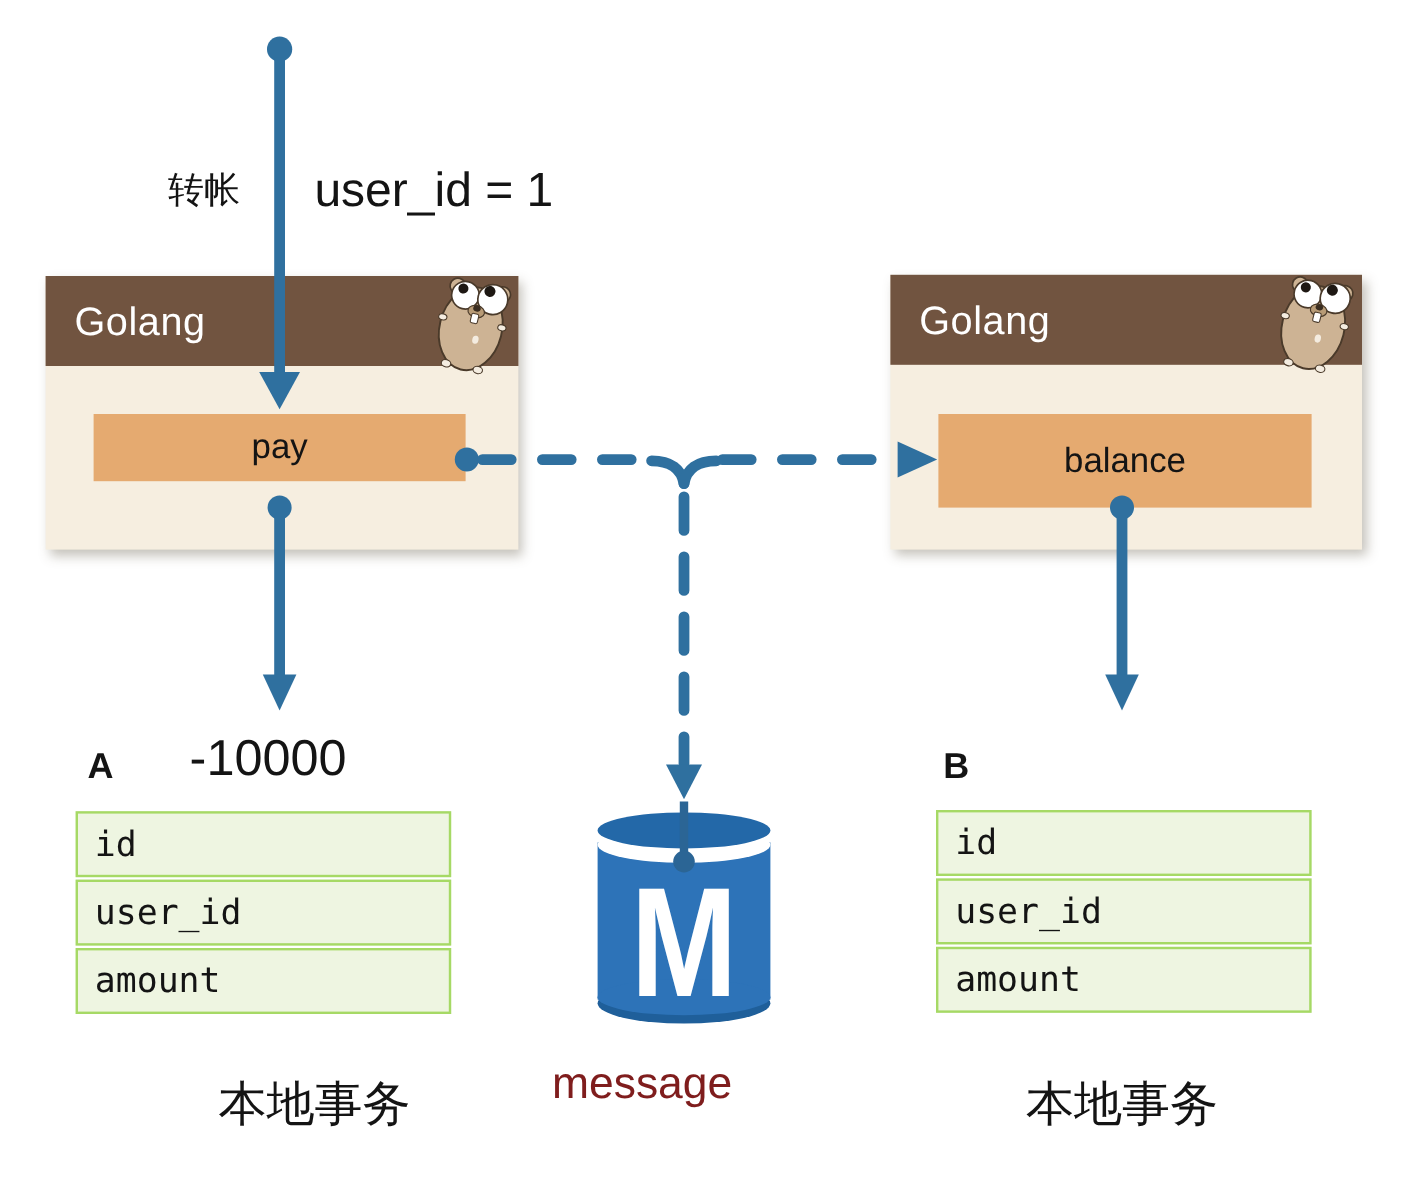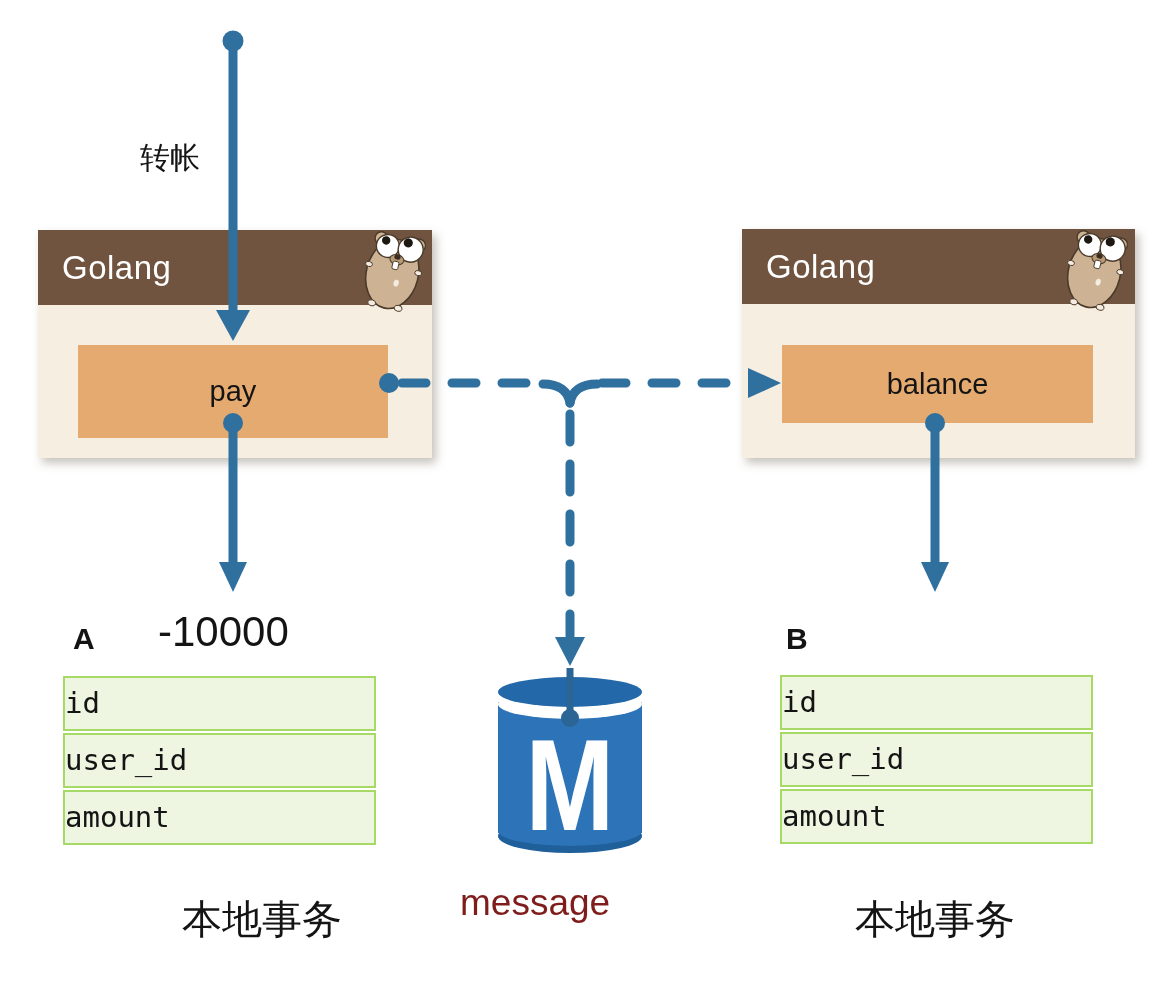--- a/index.html
+++ b/index.html
@@ -31,30 +31,31 @@
   .amount-label{position:absolute;font-size:42px;color:#141414;white-space:nowrap;}
   .tag-label{position:absolute;font-size:30px;font-weight:700;color:#141414;}
   .caption-label{position:absolute;font-size:40px;color:#141414;text-align:center;width:260px;white-space:nowrap;}
   .message-label{position:absolute;font-size:37px;color:#7f1d1d;text-align:left;width:220px;}
   
   .tx-table{position:absolute;width:313px;}
   .tx-row{
     box-sizing:border-box;height:55px;margin-bottom:2px;
     background:#eef5e1;border:2px solid #a6d965;
     font-family:"DejaVu Sans Mono",monospace;font-size:29px;color:#141414;
-    line-height:51px;
+    line-height:51px;padding-left:14px;
   }
   .queue-icon{position:absolute;z-index:10;}
 </style>
 </head>
 <body>
 
 <div id="canvas">
 
   <div class="big-label" style="left:100px;top:138px;width:100px;text-align:right;font-size:30px;">转帐</div>
+  <div class="big-label" style="left:262px;top:137px;">user_id = 1</div>
 
   <div class="service-box" style="left:38px;top:230px;">
     <div class="service-header"></div>
     <div class="service-title">Golang</div>
     <svg class="gopher" style="left:314px;top:-3px;" width="82" height="88" viewBox="0 0 82 88">
       <g transform="rotate(14 41 44)">
         <circle cx="22" cy="15" r="6.5" fill="#cdb394" stroke="#4a3a2a" stroke-width="1.4"></circle>
         <circle cx="60" cy="13" r="6.5" fill="#cdb394" stroke="#4a3a2a" stroke-width="1.4"></circle>
         <ellipse cx="41" cy="47" rx="26" ry="35" fill="#cdb394" stroke="#4a3a2a" stroke-width="1.6"></ellipse>
         <circle cx="30" cy="21" r="11.5" fill="#fff" stroke="#4a3a2a" stroke-width="1.4"></circle>
@@ -64,21 +65,21 @@
         <ellipse cx="42" cy="32" rx="7" ry="5" fill="#b89b76" stroke="#4a3a2a" stroke-width="1"></ellipse>
         <ellipse cx="42" cy="29.5" rx="3.2" ry="2.4" fill="#3a2d20"></ellipse>
         <rect x="39" y="34" width="6" height="8" rx="1.5" fill="#fff" stroke="#4a3a2a" stroke-width="0.9"></rect>
         <ellipse cx="16" cy="43" rx="3.5" ry="2.5" fill="#f4ece0" stroke="#4a3a2a" stroke-width="0.9"></ellipse>
         <ellipse cx="66" cy="40" rx="3.5" ry="2.5" fill="#f4ece0" stroke="#4a3a2a" stroke-width="0.9"></ellipse>
         <ellipse cx="28" cy="80" rx="4" ry="3" fill="#f4ece0" stroke="#4a3a2a" stroke-width="0.9"></ellipse>
         <ellipse cx="55" cy="79" rx="4" ry="3" fill="#f4ece0" stroke="#4a3a2a" stroke-width="0.9"></ellipse>
         <ellipse cx="47" cy="55" rx="2.6" ry="3.4" fill="#f4ece0"></ellipse>
       </g>
     </svg>
-    <div class="method-box" style="left:40px;top:115px;width:310px;height:93px;">pay</div>
+    <div class="method-box" style="left:40px;top:115px;width:310px;height:56px;">pay</div>
   </div>
 
   <div class="service-box" style="left:742px;top:229px;width:393px;height:229px;">
     <div class="service-header"></div>
     <div class="service-title">Golang</div>
     <svg class="gopher" style="left:312px;top:-3px;" width="82" height="88" viewBox="0 0 82 88">
       <g transform="rotate(14 41 44)">
         <circle cx="22" cy="15" r="6.5" fill="#cdb394" stroke="#4a3a2a" stroke-width="1.4"></circle>
         <circle cx="60" cy="13" r="6.5" fill="#cdb394" stroke="#4a3a2a" stroke-width="1.4"></circle>
         <ellipse cx="41" cy="47" rx="26" ry="35" fill="#cdb394" stroke="#4a3a2a" stroke-width="1.6"></ellipse>

